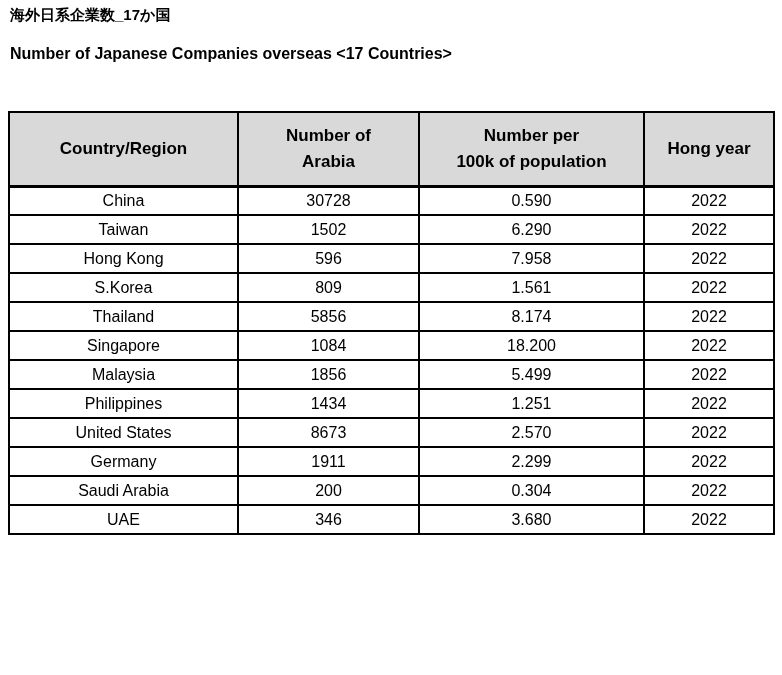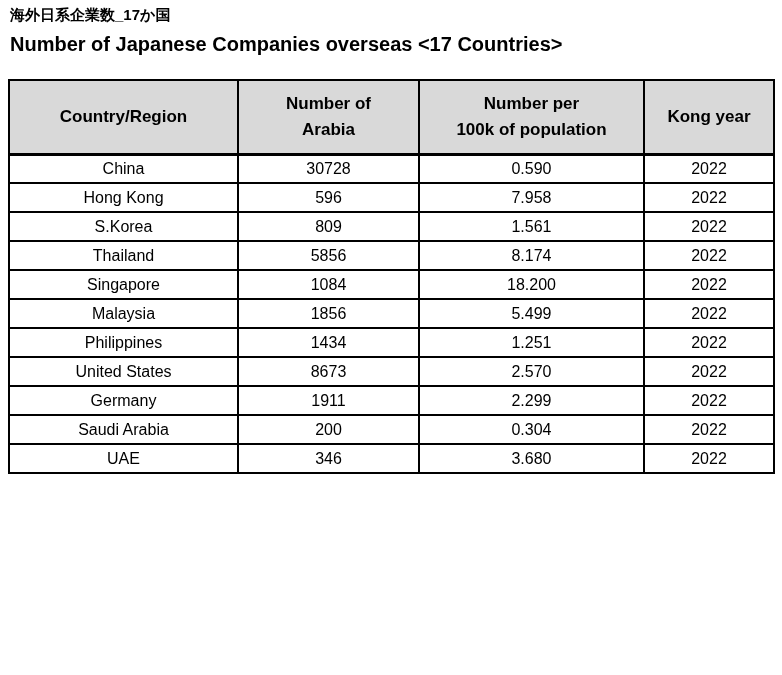--- a/index.html
+++ b/index.html
@@ -16,30 +16,30 @@
   .page {
     padding: 5px 0 16px 8px;
   }
   .title-ja {
     font-size: 15px;
     font-weight: bold;
     padding-left: 2px;
     line-height: 19px;
   }
   .title-en {
-    font-size: 20px;
+    font-size: 16px;
     font-weight: bold;
     padding-left: 2px;
-    margin-top: 10px;
+    margin-top: 20px;
     line-height: 20px;
   }
   table.data-table {
     border-collapse: collapse;
     table-layout: fixed;
-    margin-top: 25px;
+    margin-top: 47px;
     width: 765px;
   }
   table.data-table th,
   table.data-table td {
     border: 2px solid #000000;
     text-align: center;
     vertical-align: middle;
     padding: 0;
     overflow: hidden;
     white-space: nowrap;
@@ -84,32 +84,38 @@
         </th>
         <th>
           <div>Number of</div>
           <div>Arabia</div>
         </th>
         <th>
           <div>Number per</div>
           <div>100k of population</div>
         </th>
         <th>
-          <div>Kong year</div>
+          <div>Hong year</div>
         </th>
       </tr>
     </thead>
     <tbody>
   <tr>
     <td>China</td>
     <td>30728</td>
     <td>0.590</td>
     <td>2022</td>
   </tr>
 
+  <tr>
+    <td>Taiwan</td>
+    <td>1502</td>
+    <td>6.290</td>
+    <td>2022</td>
+  </tr>
 
   <tr>
     <td>Hong Kong</td>
     <td>596</td>
     <td>7.958</td>
     <td>2022</td>
   </tr>
 
   <tr>
     <td>S.Korea</td>

